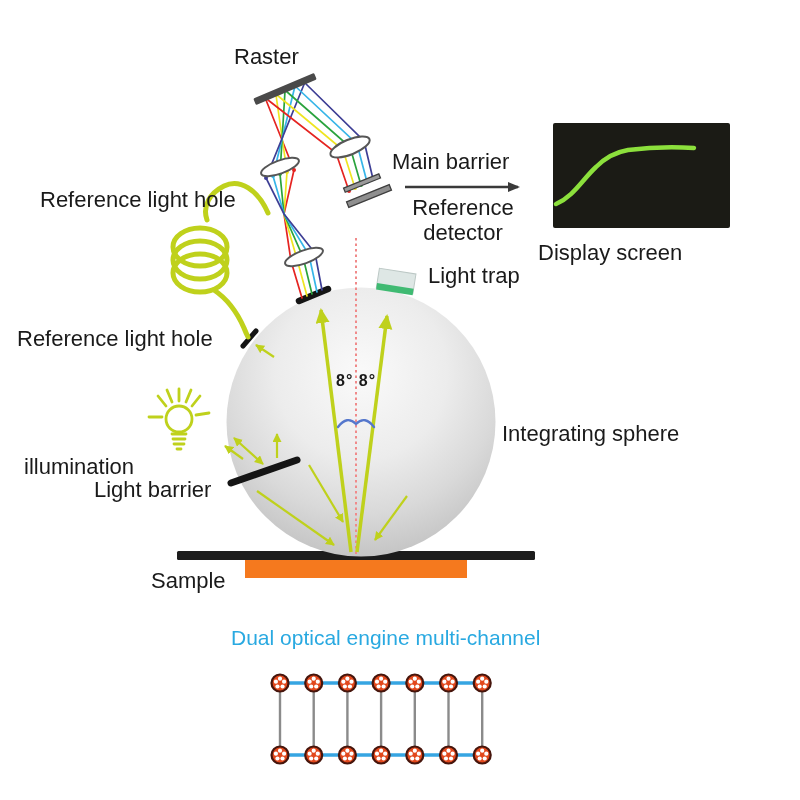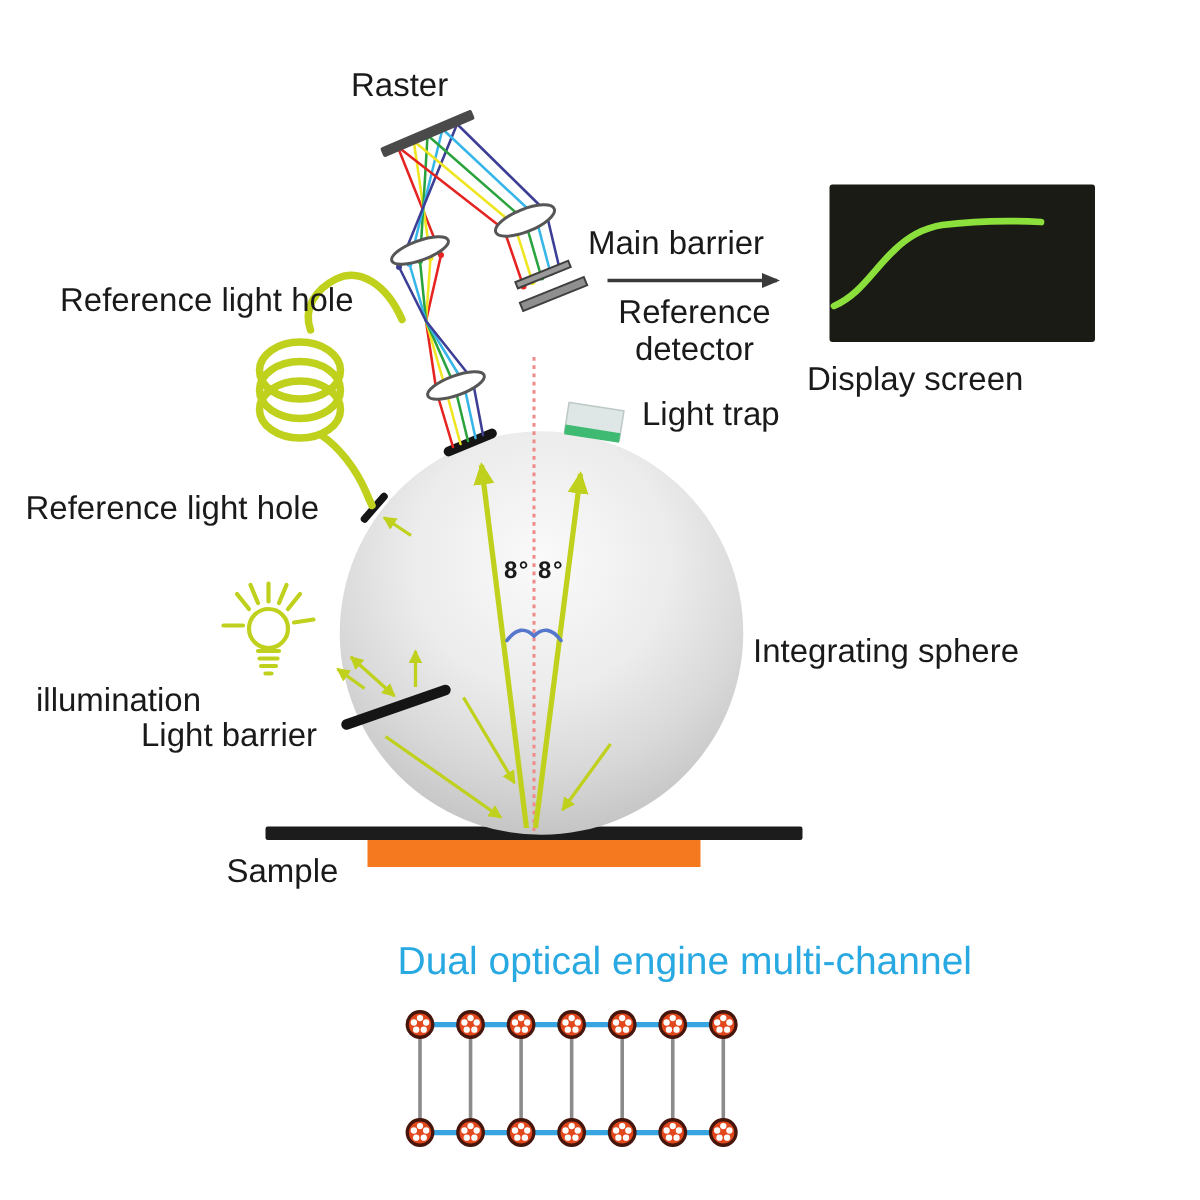--- a/index.html
+++ b/index.html
@@ -2,21 +2,21 @@
 <html style="--lime: #bfd11c; --curve: #8ce03c; --orange: #f5791e; --ladder-blue: #36a5e2; --title-blue: #29a9e1; --node-fill: #e2481c; --node-ring: #46150c; --red: #e52421; --yellow: #efe521; --green: #2aa33d; --cyan: #36b5e8; --blue: #3d3e95; --screen: #1b1b15; --dotline: #f08a8a; --text: #1a1a1a;"><head>
 <meta charset="utf-8">
 <style>
   html,body{margin:0;padding:0;background:#ffffff;}
   .stage{position:relative;width:784px;height:800px;background:#fff;overflow:hidden;
          font-family:"Liberation Sans",sans-serif;}
   .art{position:absolute;left:0;top:0;}
   .lbl{position:absolute;font-size:22px;line-height:1.12;color:var(--text,#1a1a1a);
        white-space:nowrap;}
   .lbl.center{white-space:normal;text-align:center;}
-  .lbl.blue{color:var(--title-blue,#29a9e1);font-size:26px;margin-left:34px;}
+  .lbl.blue{color:var(--title-blue,#29a9e1);font-size:21px;}
   .lbl.angle{font-size:16px;font-weight:700;letter-spacing:1px;}
 
   
   .fiber{stroke:var(--lime);stroke-width:5;fill:none;stroke-linecap:round;}
   .lime-arrow{stroke:var(--lime);fill:none;}
   .bulb{stroke:var(--lime);stroke-width:2.8;fill:none;stroke-linecap:round;}
   .mk-lime{fill:var(--lime);}
   .mk-dark{fill:#3a3a3a;}
   .ray{fill:none;stroke-width:1.7;stroke-linecap:round;}
   .r-red{stroke:var(--red);}   .d-red{fill:var(--red);}

